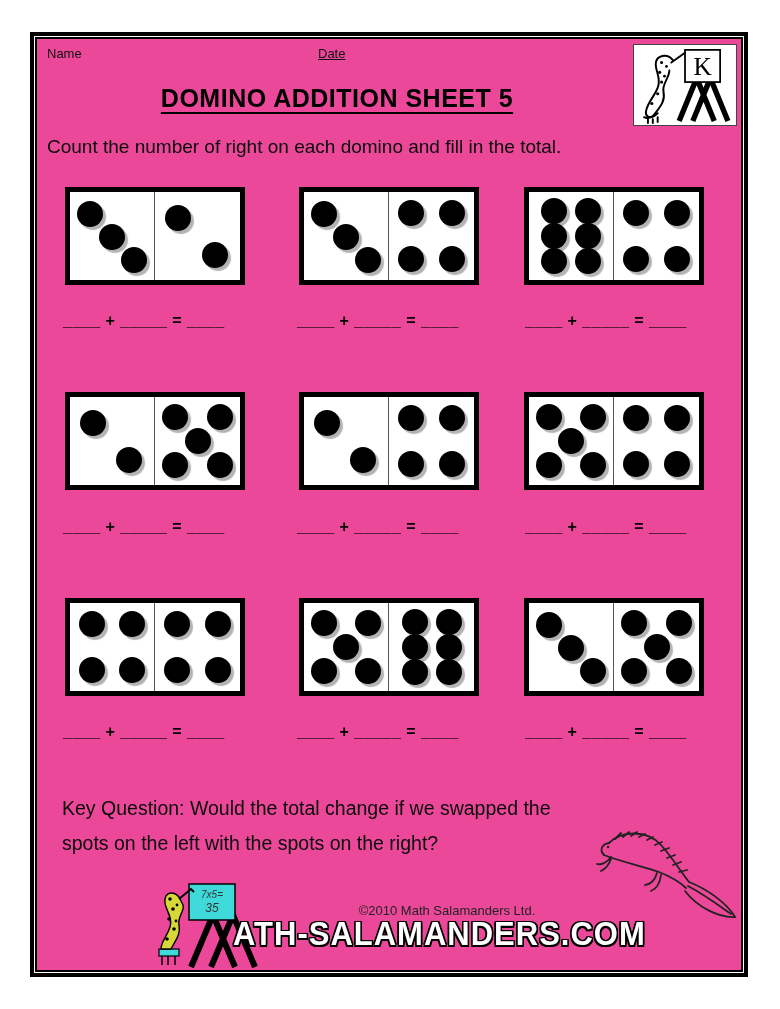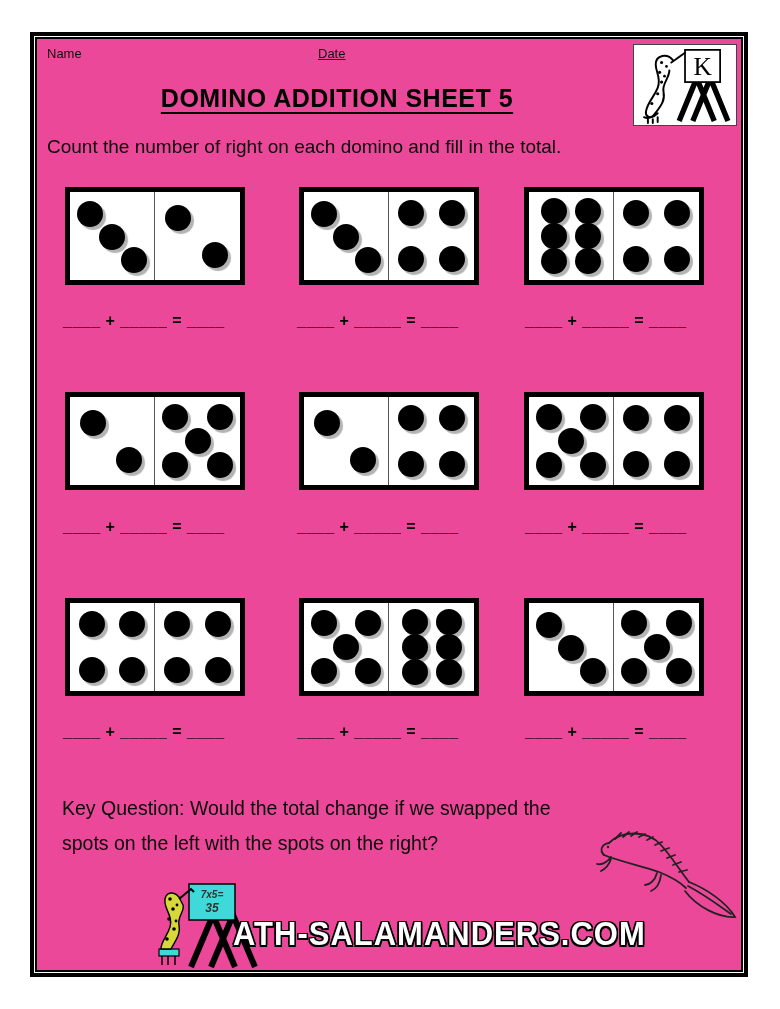--- a/index.html
+++ b/index.html
@@ -65,21 +65,21 @@
   }
 
   .key-question {
     left: 25px; top: 746px; width: 600px;
     font-size: 19.5px; line-height: 35px; color: #0a0a0a; margin-top: 6px;
   }
 
   .newt { left: 552px; top: 780px; width: 152px; height: 110px; }
   .newt svg { width: 100%; height: 100%; display: block; }
 
-  .footer-logo { left: 118px; top: 842px; width: 120px; height: 90px; font-weight: bold; }
+  .footer-logo { left: 118px; top: 842px; width: 120px; height: 90px; }
   .footer-logo svg { width: 100%; height: 100%; display: block; }
 
   .copyright { left: 230px; top: 864px; width: 360px; text-align: center; font-size: 13px; color: #222; }
 
   .site-text {
     left: 196px; top: 876px;
     font-size: 31px; font-weight: 700; letter-spacing: 1px;
     color: #fff;
     transform: scaleY(1.08);
     transform-origin: left top;
@@ -306,16 +306,17 @@
             <circle cx="18" cy="28" r="1.8" fill="#000"></circle>
           <circle cx="14" cy="38" r="1.8" fill="#000"></circle>
             <circle cx="19" cy="48" r="1.8" fill="#000"></circle>
           <circle cx="12" cy="58" r="1.8" fill="#000"></circle>
             <circle cx="22" cy="24" r="1.4" fill="#000"></circle>
           <circle cx="21" cy="40" r="1.4" fill="#000"></circle>
         </g>
       </svg>
     </div>
 
+    <div class="abs copyright">©2010 Math Salamanders Ltd.</div>
     <div class="abs site-text">ATH-SALAMANDERS.COM</div>
 
   </div>
 </div>
 
 </body></html>

